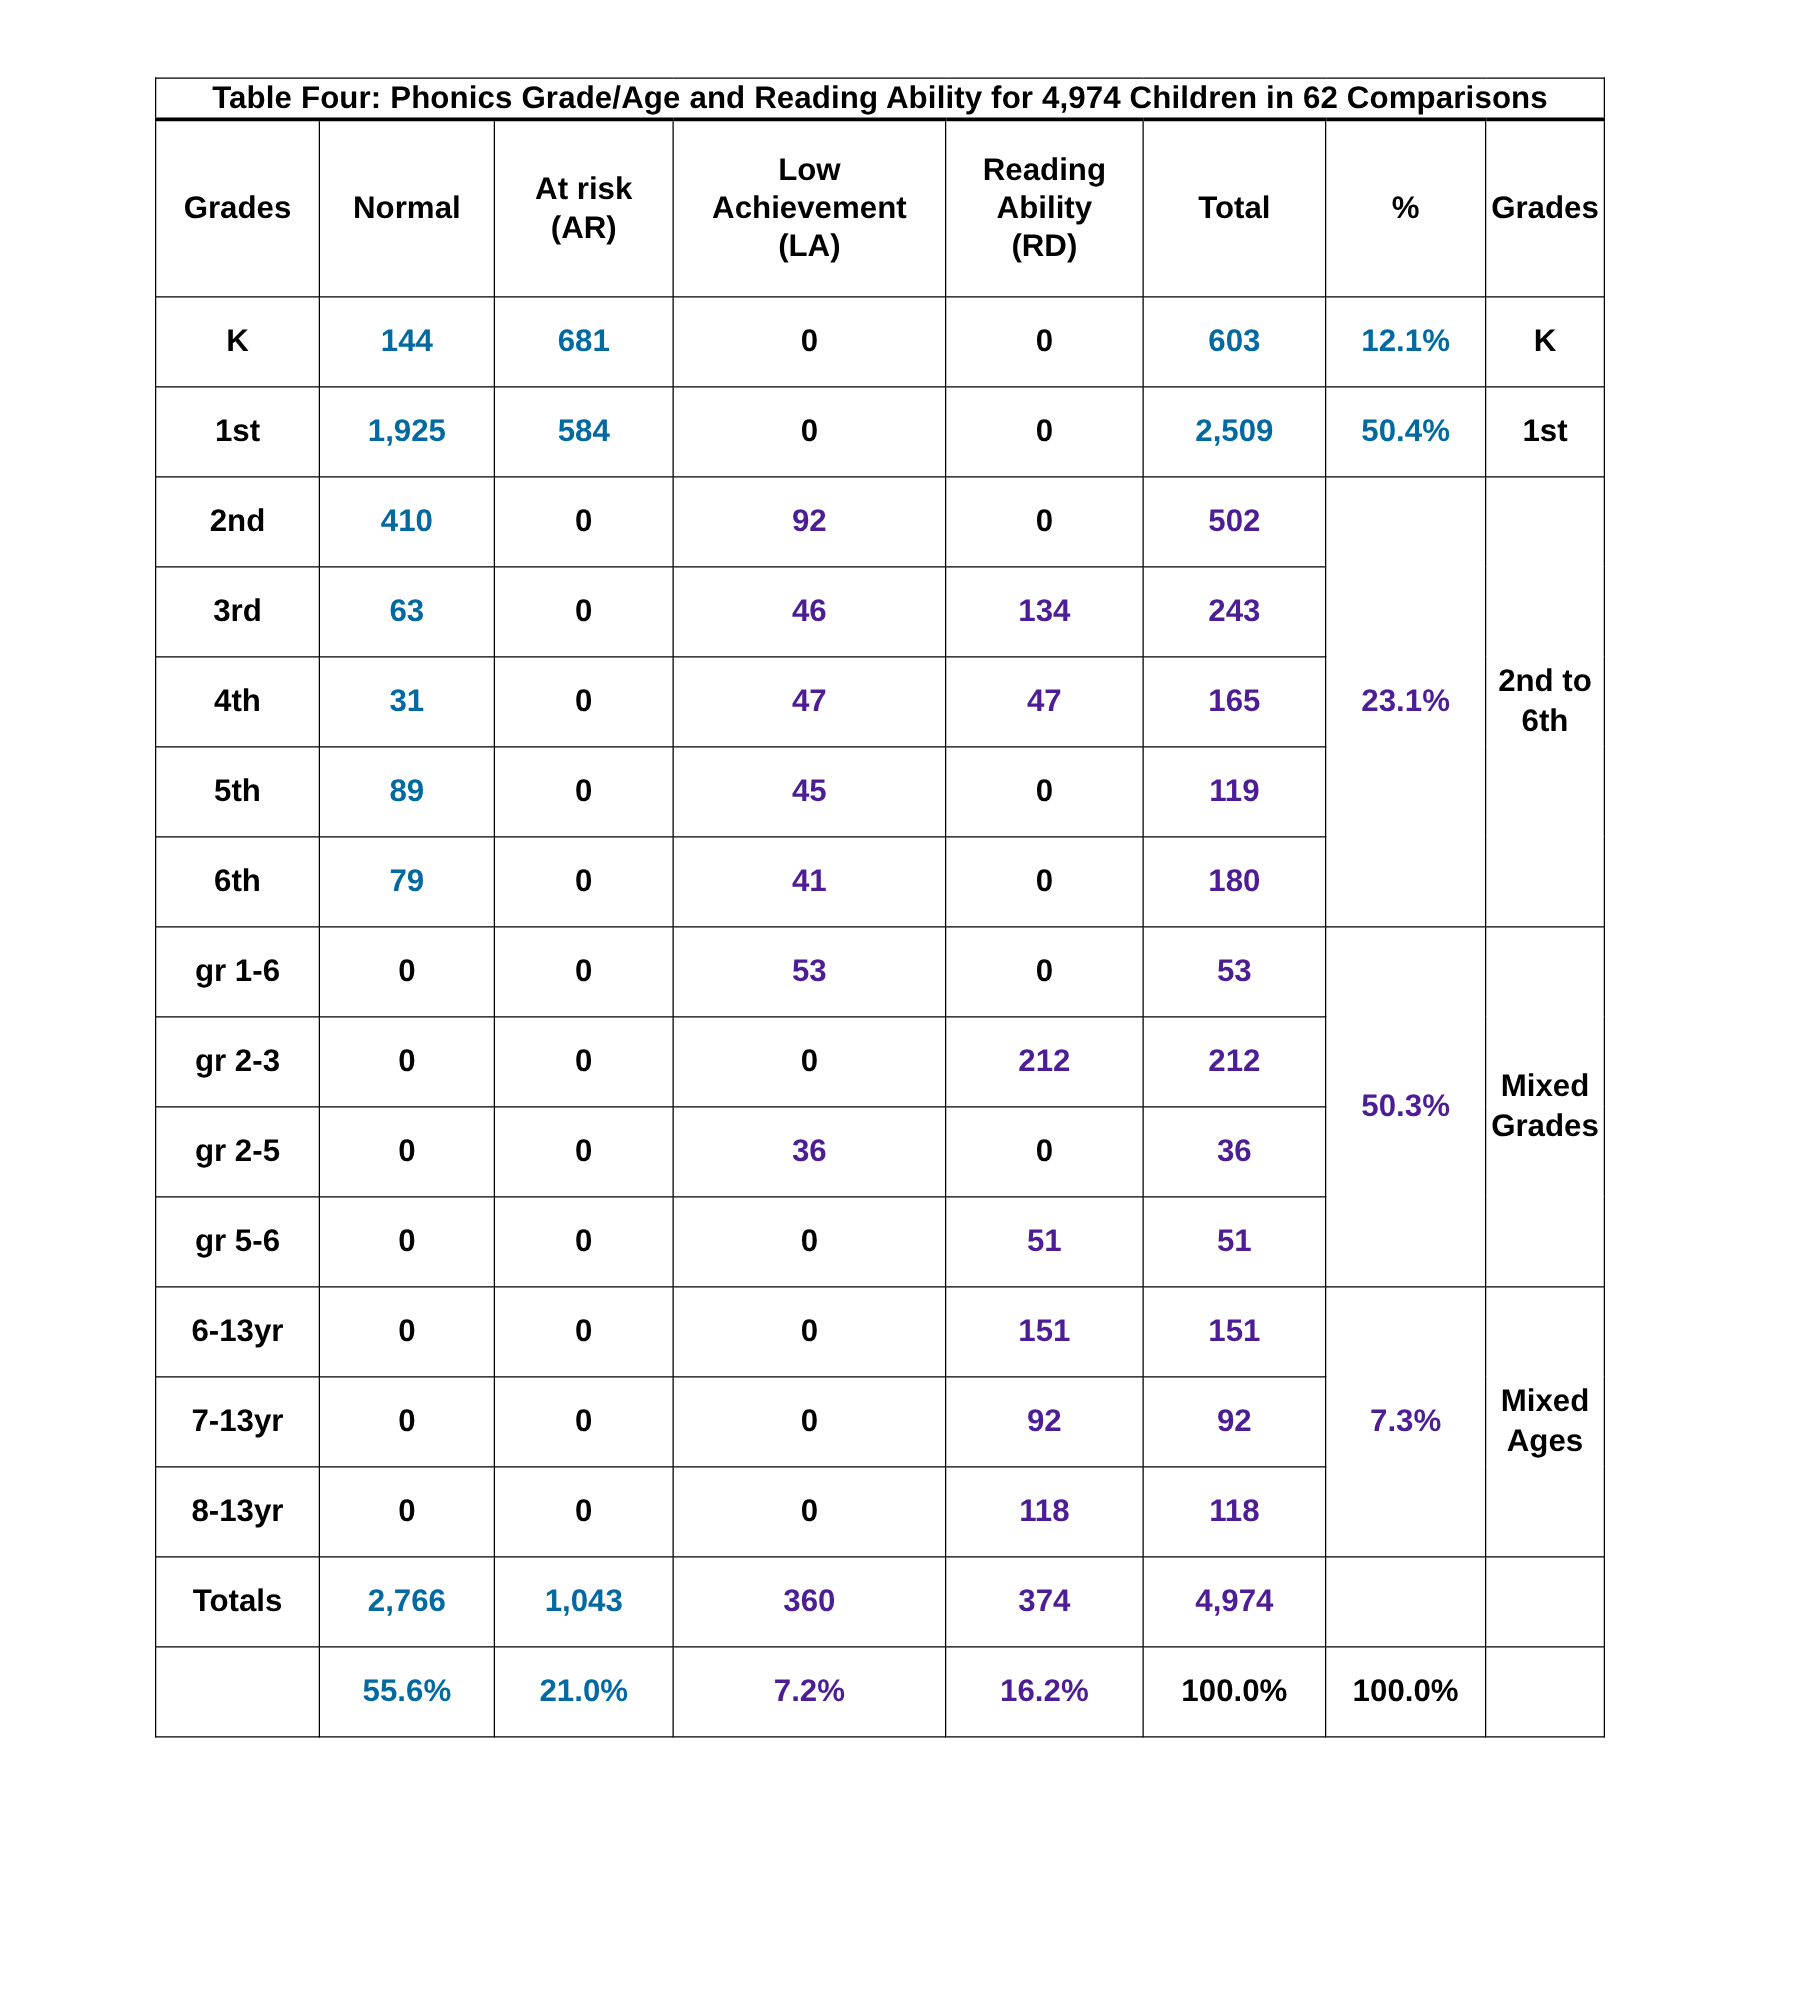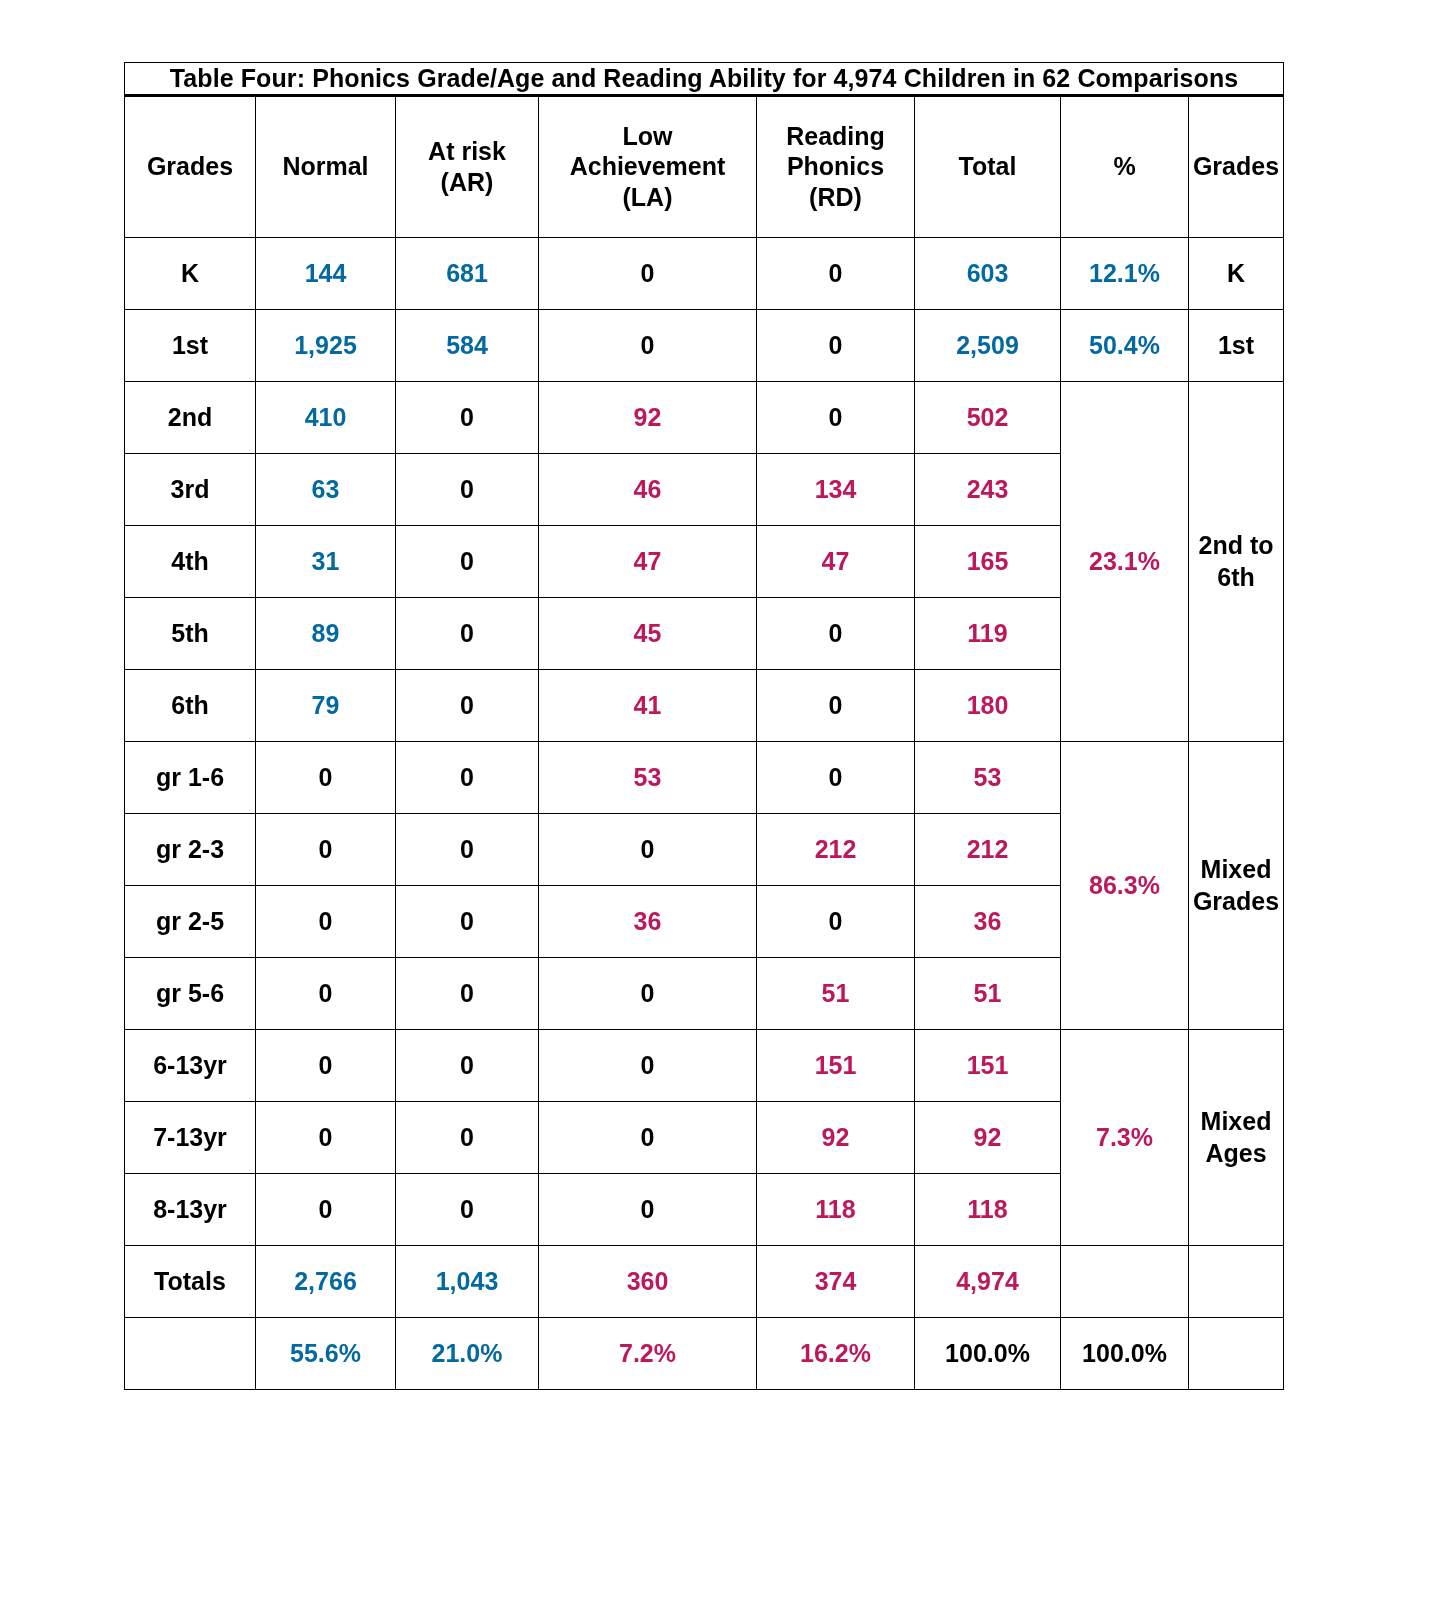--- a/index.html
+++ b/index.html
@@ -71,21 +71,21 @@
 
   
   td.thick-top    { border-top: 3px solid #000000; }
   td.thick-bottom { border-bottom: 3px solid #000000; }
   td.no-border    { border: none; background: #ffffff; }
   td.left-thick   { border-left: 3px solid #000000; }
   td.right-thick  { border-right: 3px solid #000000; }
 
   
   .red  { color: #0369a1; }
-  .blue { color: #be185d; }
+  .blue { color: #4c1d95; }
   .black{ color: #000000; }
 
   .grp-label { font-size: 25px; line-height: 1.3; }
 </style>
 </head>
 <body>
 
 <div id="table-wrap">
   <table class="phonics">
     <colgroup>
@@ -111,21 +111,21 @@
           <div>At risk</div>
           <div>(AR)</div>
         </td>
         <td>
           <div>Low</div>
           <div>Achievement</div>
           <div>(LA)</div>
         </td>
         <td>
           <div>Reading</div>
-          <div>Phonics</div>
+          <div>Ability</div>
           <div>(RD)</div>
         </td>
         <td>Total</td>
         <td>%</td>
         <td class="right-thick">Grades</td>
       </tr>
 
       <tr class="data">
         <td class="thick-top left-thick black">K</td>
         <td class="thick-top red">144</td>
@@ -198,21 +198,21 @@
         <td class="thick-bottom blue">180</td>
       </tr>
 
       <tr class="data">
         <td class="thick-top left-thick black">gr 1-6</td>
         <td class="thick-top black">0</td>
         <td class="thick-top black">0</td>
         <td class="thick-top blue">53</td>
         <td class="thick-top black">0</td>
         <td class="thick-top blue">53</td>
-        <td class="thick-top blue grp-label" rowspan="4">86.3%</td>
+        <td class="thick-top blue grp-label" rowspan="4">50.3%</td>
         <td class="thick-top right-thick grp-label" rowspan="4">
           <div>Mixed</div>
           <div>Grades</div>
         </td>
       </tr>
 
       <tr class="data">
         <td class="left-thick black">gr 2-3</td>
         <td class="black">0</td>
         <td class="black">0</td>

